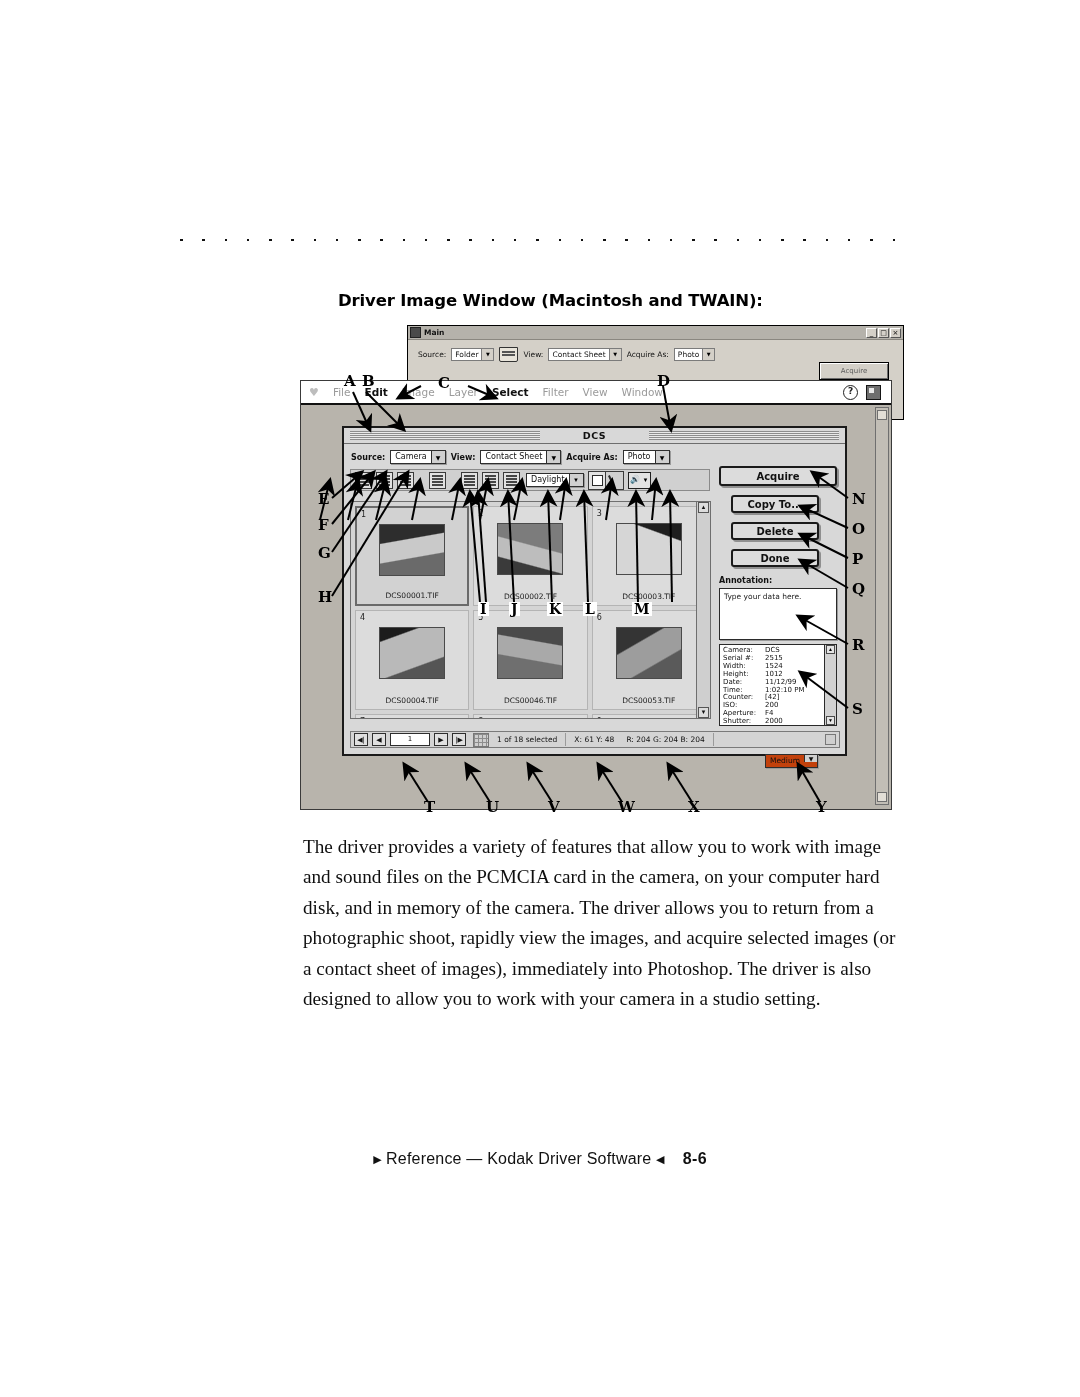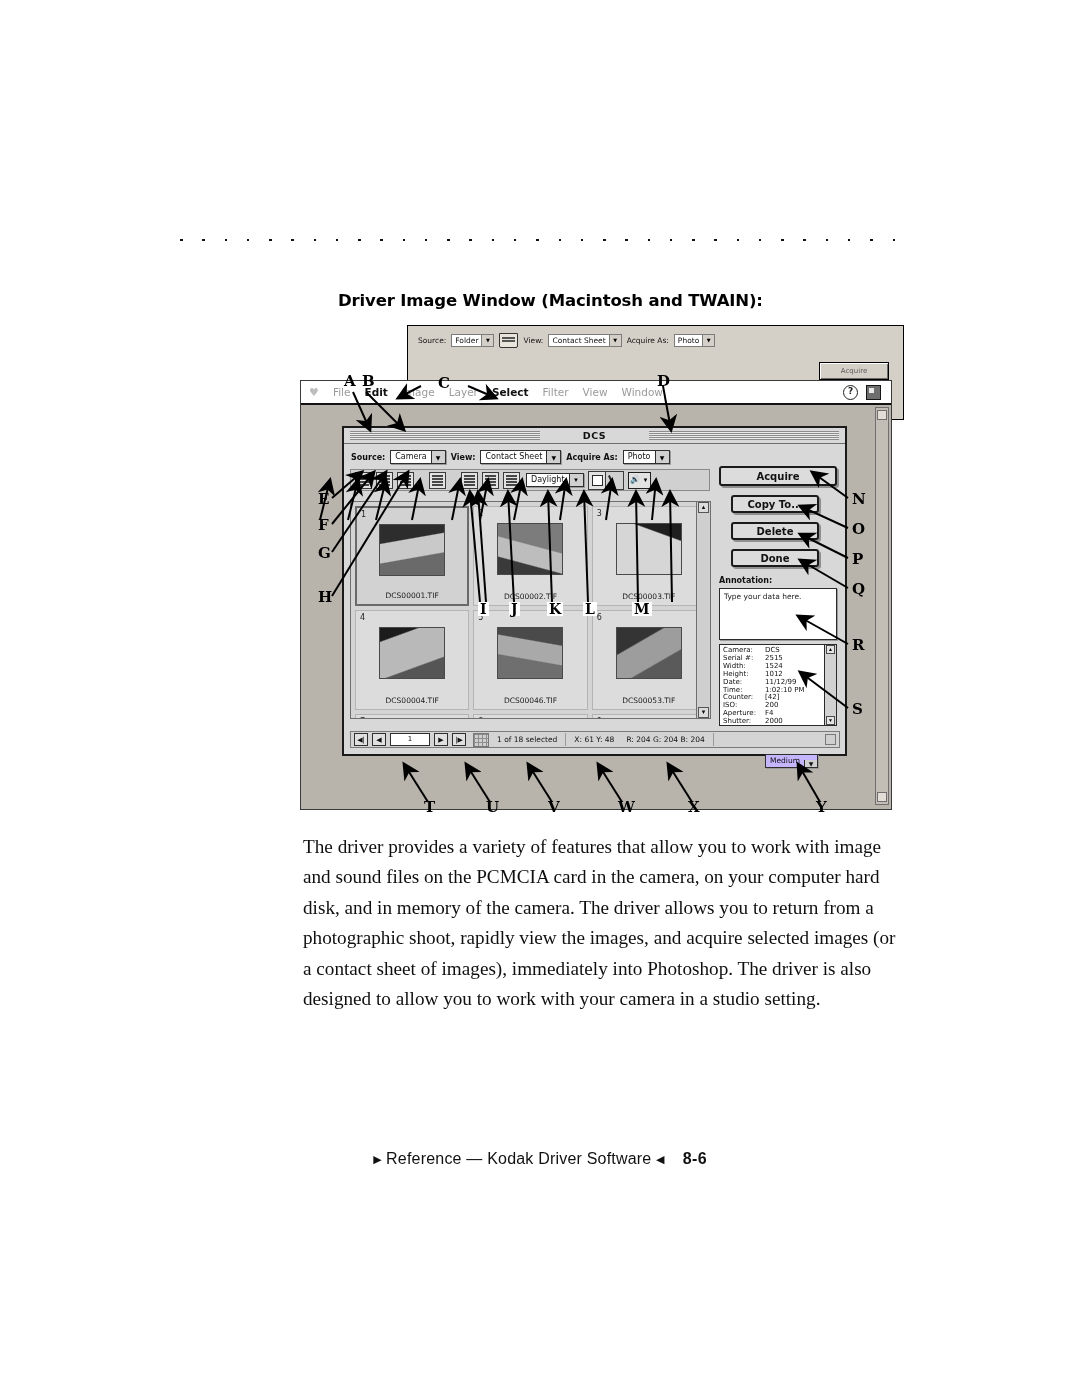--- a/index.html
+++ b/index.html
@@ -325,22 +325,22 @@
   .grid-btn {
     width:16px; height:14px; background:#cfcfcf; border:1px solid #777;
     box-sizing:border-box; margin-left:3px; flex:none;
     background-image:
       repeating-linear-gradient(to right,#8d8d8d 0 1px,transparent 1px 4px),
       repeating-linear-gradient(to bottom,#8d8d8d 0 1px,transparent 1px 4px);
   }
   .st-sep { width:1px; height:13px; background:#9a9a9a; flex:none; }
   .st-cell { padding:0 4px; white-space:nowrap; }
   .st-combo {
-    margin-left:auto; display:inline-flex; align-items:flex-end; height:14px;
-    background:#c4b5fd; border:1px solid #2e2e2e; box-shadow:1px 1px 0 #9a9a9a;
+    margin-left:auto; display:inline-flex; align-items:flex-start; height:14px;
+    background:#c2410c; border:1px solid #2e2e2e; box-shadow:1px 1px 0 #9a9a9a;
     box-sizing:border-box;
     margin-top:42px;
   }
   .st-combo span { padding:0 4px; font-size:7.5px; line-height:12px; }
   .st-combo b {
     width:12px; background:#d0d0d0; border-left:1px solid #2e2e2e;
     display:flex; align-items:center; justify-content:center; font-size:6px;
   }
   .grip {
     width:11px; height:11px; border:1px solid #777; background:#cfcfcf;
@@ -427,20 +427,29 @@
       <i></i>
       <i></i>
       <i></i>
     </div>
 
   <div class="fig-heading">Driver Image Window (Macintosh and TWAIN):</div>
 
   <div class="figure">
 
     <div class="main-win">
+      <div class="main-titlebar">
+        <span class="main-title-ico"></span>
+        <span class="main-title-text">Main</span>
+        <span class="win-btns">
+          <span class="win-btn">_</span>
+          <span class="win-btn">□</span>
+          <span class="win-btn">×</span>
+        </span>
+      </div>
       <div class="main-row">
         <span>Source:</span>
         <span class="w-combo">
           <span>Folder</span>
           <b>▼</b>
         </span>
         <span class="folder-ico"></span>
         <span>View:</span>
         <span class="w-combo">
           <span>Contact Sheet</span>

